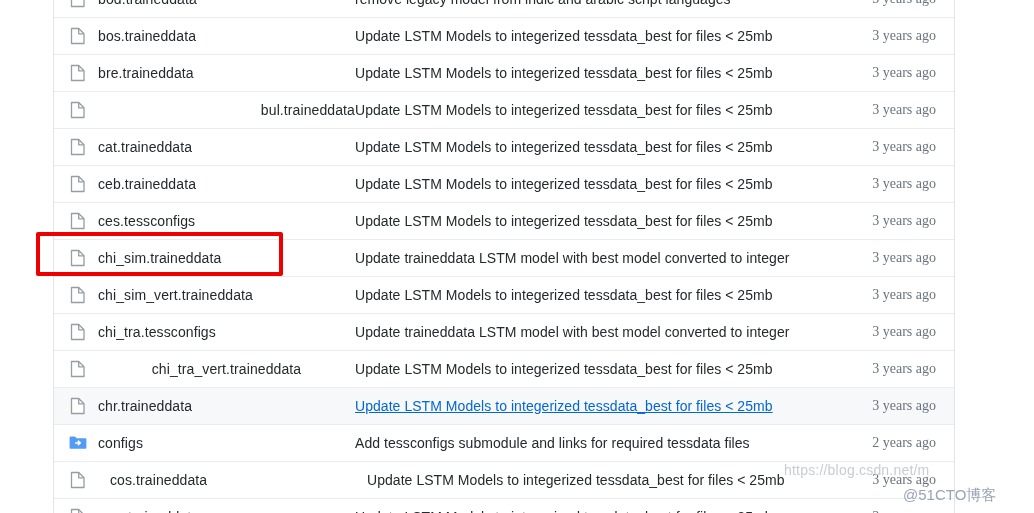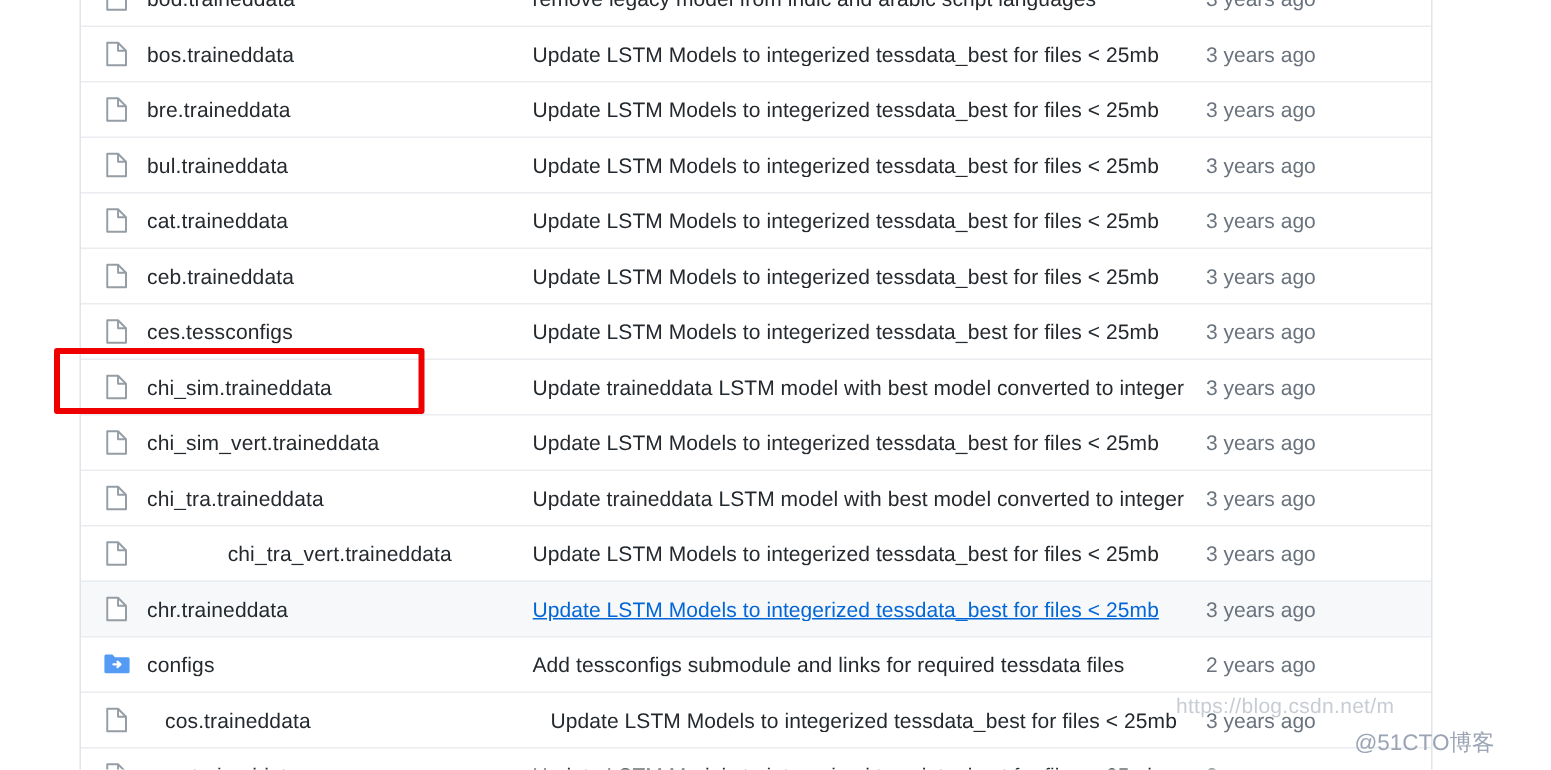--- a/index.html
+++ b/index.html
@@ -70,25 +70,26 @@
     font-size: 14px;
     letter-spacing: 0.05px;
   }
   .cell-msg.link {
     color: #0366d6;
     text-decoration: underline;
   }
 
   .cell-age {
     flex: 0 0 150px;
-    text-align: left;
+    text-align: right;
     padding-right: 18px;
     color: #6a737d;
     font-size: 14px;
     white-space: nowrap;
+    font-family: Liberation Serif, serif;
   }
 
   
   .icon-file svg { display: block; }
   .icon-submodule svg { display: block; }
 
   
   #annotation-box {
     position: absolute;
     left: 36px;
@@ -162,21 +163,21 @@
         <a class="cell-msg" href="#" style="text-decoration: none; color: inherit;">Update LSTM Models to integerized tessdata_best for files &lt; 25mb</a>
         <div class="cell-age">3 years ago</div>
       </div>
       <div class="file-row">
         <div class="cell-icon icon-file">
           <svg width="16" height="18" viewBox="0 0 16 18" aria-hidden="true">
             <path d="M1.5 1.5 h7.2 l5.3 5.3 v9.7 h-12.5 z" fill="#ffffff" stroke="#959da5" stroke-width="1.3" stroke-linejoin="round"></path>
             <path d="M8.7 1.5 v5.3 h5.3" fill="none" stroke="#959da5" stroke-width="1.3" stroke-linejoin="round"></path>
           </svg>
         </div>
-        <a class="cell-name" href="#" style="text-decoration: none; color: inherit;">bul.traineddata</a>
+        <a class="cell-name" href="#" style="text-decoration: none; color: inherit; text-align: right;">bul.traineddata</a>
         <a class="cell-msg" href="#" style="text-decoration: none; color: inherit;">Update LSTM Models to integerized tessdata_best for files &lt; 25mb</a>
         <div class="cell-age">3 years ago</div>
       </div>
       <div class="file-row">
         <div class="cell-icon icon-file">
           <svg width="16" height="18" viewBox="0 0 16 18" aria-hidden="true">
             <path d="M1.5 1.5 h7.2 l5.3 5.3 v9.7 h-12.5 z" fill="#ffffff" stroke="#959da5" stroke-width="1.3" stroke-linejoin="round"></path>
             <path d="M8.7 1.5 v5.3 h5.3" fill="none" stroke="#959da5" stroke-width="1.3" stroke-linejoin="round"></path>
           </svg>
         </div>
@@ -228,21 +229,21 @@
         <a class="cell-msg" href="#" style="text-decoration: none; color: inherit;">Update LSTM Models to integerized tessdata_best for files &lt; 25mb</a>
         <div class="cell-age">3 years ago</div>
       </div>
       <div class="file-row">
         <div class="cell-icon icon-file">
           <svg width="16" height="18" viewBox="0 0 16 18" aria-hidden="true">
             <path d="M1.5 1.5 h7.2 l5.3 5.3 v9.7 h-12.5 z" fill="#ffffff" stroke="#959da5" stroke-width="1.3" stroke-linejoin="round"></path>
             <path d="M8.7 1.5 v5.3 h5.3" fill="none" stroke="#959da5" stroke-width="1.3" stroke-linejoin="round"></path>
           </svg>
         </div>
-        <a class="cell-name" href="#" style="text-decoration: none; color: inherit;">chi_tra.traineddata</a>
+        <a class="cell-name" href="#" style="text-decoration: none; color: inherit;">chi_tra.tessconfigs</a>
         <a class="cell-msg" href="#" style="text-decoration: none; color: inherit;">Update traineddata LSTM model with best model converted to integer</a>
         <div class="cell-age">3 years ago</div>
       </div>
       <div class="file-row">
         <div class="cell-icon icon-file">
           <svg width="16" height="18" viewBox="0 0 16 18" aria-hidden="true">
             <path d="M1.5 1.5 h7.2 l5.3 5.3 v9.7 h-12.5 z" fill="#ffffff" stroke="#959da5" stroke-width="1.3" stroke-linejoin="round"></path>
             <path d="M8.7 1.5 v5.3 h5.3" fill="none" stroke="#959da5" stroke-width="1.3" stroke-linejoin="round"></path>
           </svg>
         </div>

